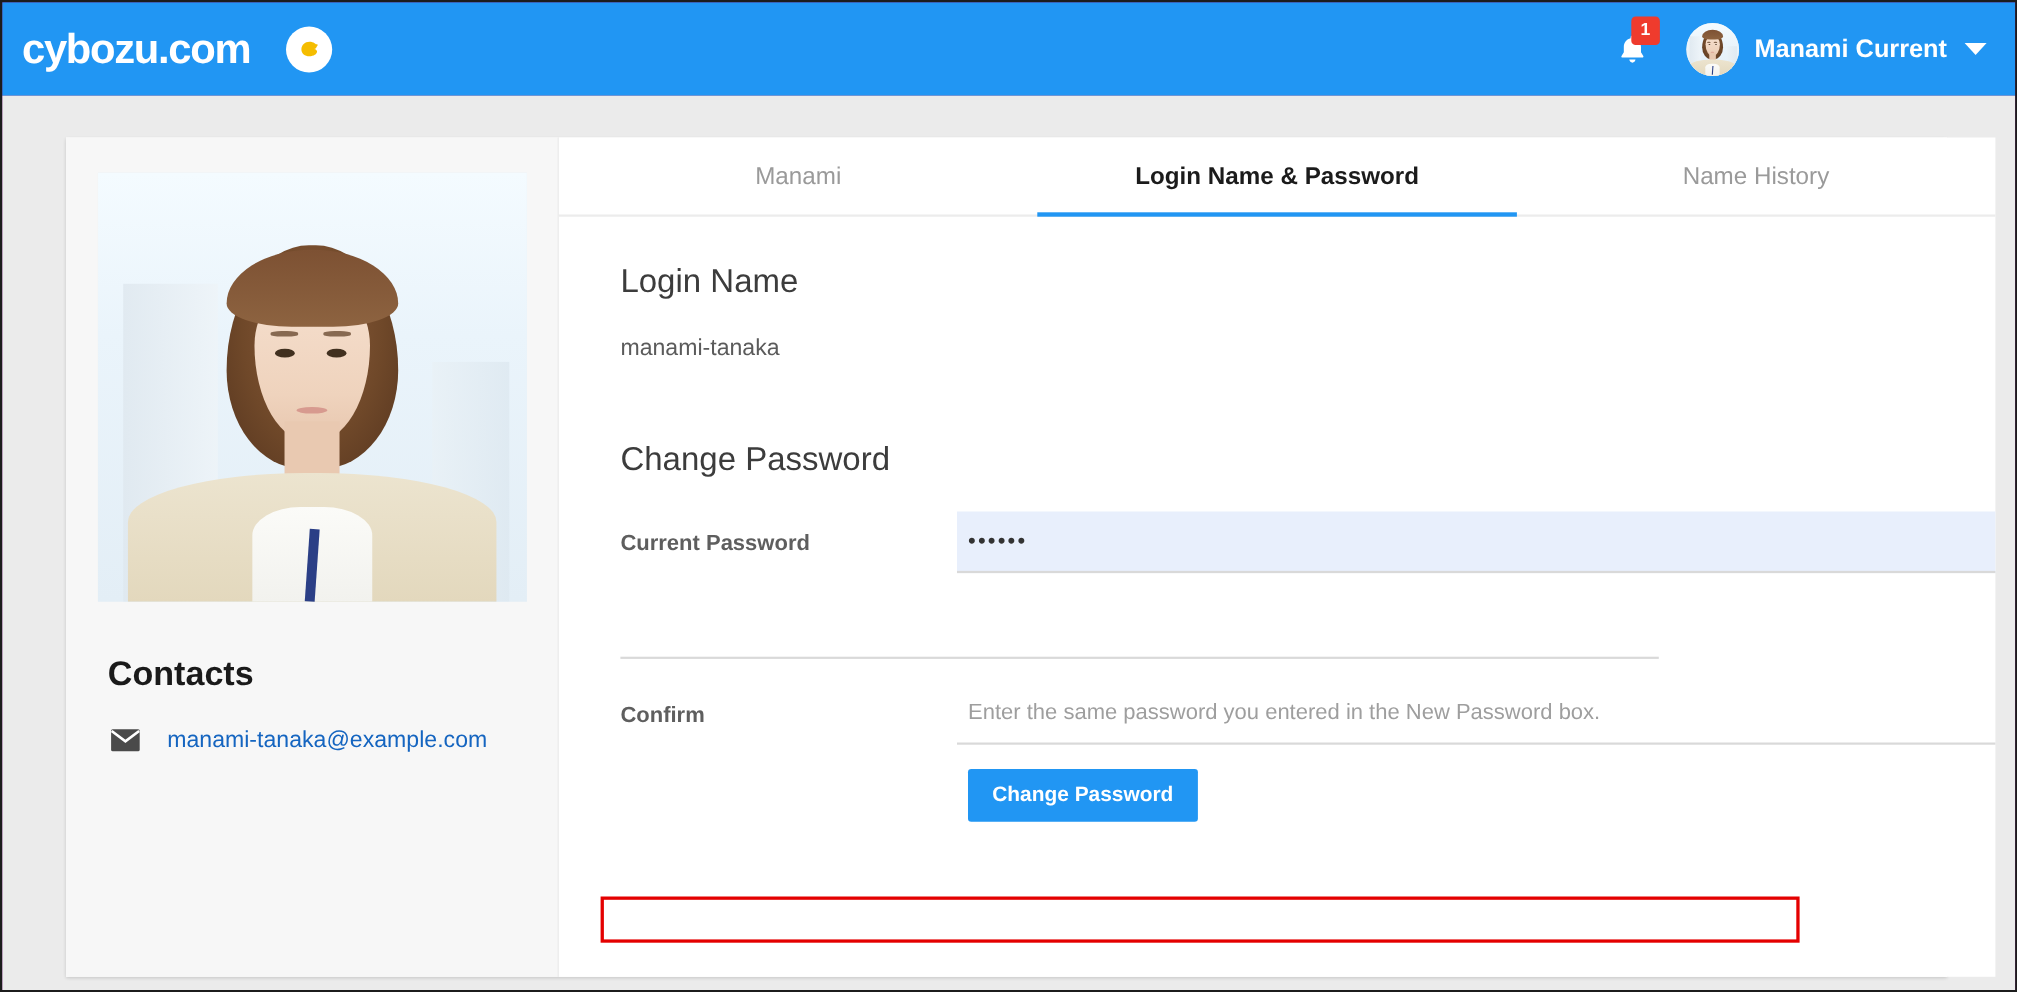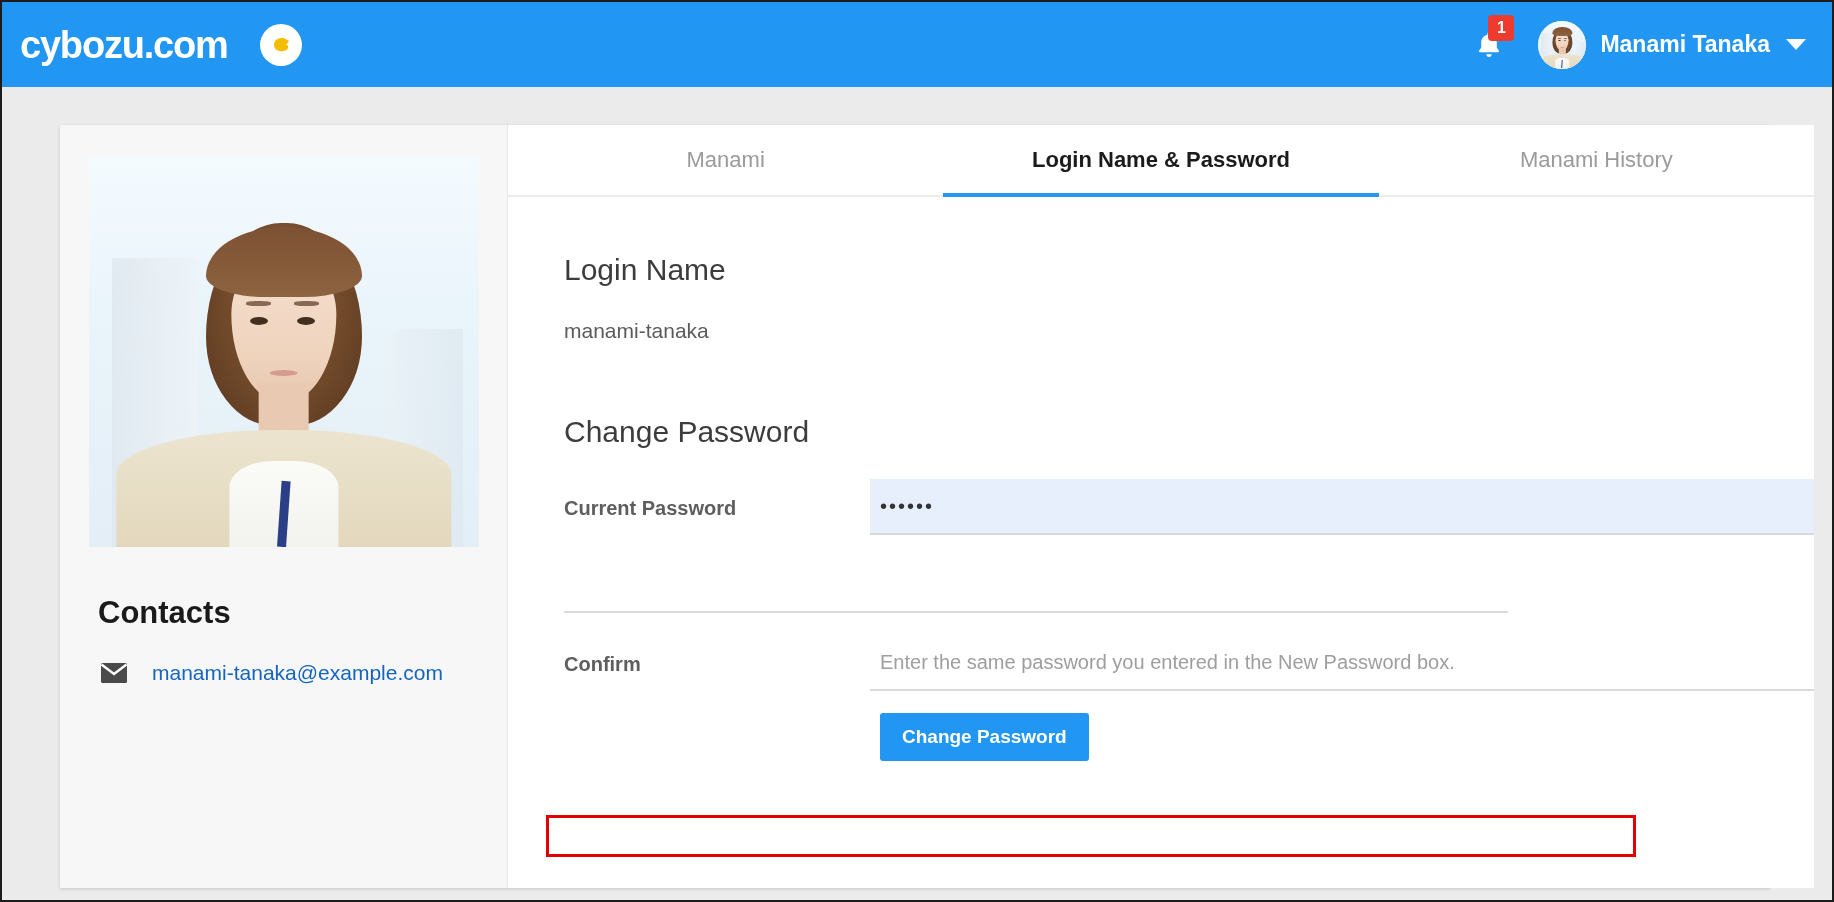--- a/index.html
+++ b/index.html
@@ -203,21 +203,21 @@
     background: #2196f3;
   }
 
   .section {
     padding: 0 0 0 56px;
   }
   .section-title {
     font-size: 30px;
     color: #3c3c3c;
     font-weight: normal;
-    margin-top: 56px;
+    margin-top: 42px;
   }
   .section-value {
     font-size: 21px;
     color: #5b5b5b;
     margin-top: 32px;
   }
   .section-title.second { margin-top: 72px; }
 
   
   .form {
@@ -423,21 +423,21 @@
             <div class="eye r"></div>
           <div class="mouth"></div>
             <div class="bangs"></div>
           <div class="neck"></div>
             <div class="jacket"></div>
           <div class="shirt"></div>
             <div class="lanyard"></div>
         </div>
       </div>
 
-      <div class="user-name">Manami Tanaka</div>
+      <div class="user-name">Manami Current</div>
       <div class="caret-down"></div>
     </div>
   </div>
 
   <div class="page">
     <div class="card">
 
       <div class="sidebar">
 
         <div class="profile-photo">
@@ -472,21 +472,21 @@
           </div>
           <a class="contact-link" href="#">manami-tanaka@example.com</a>
         </div>
       </div>
 
       <div class="content">
 
         <div class="tabs">
           <div class="tab">Manami</div>
           <div class="tab active">Login Name &amp; Password</div>
-          <div class="tab">Manami History</div>
+          <div class="tab">Name History</div>
         </div>
 
         <div class="section">
           <div class="section-title">Login Name</div>
           <div class="section-value">manami-tanaka</div>
 
           <div class="section-title second">Change Password</div>
 
           <div class="form">
 

